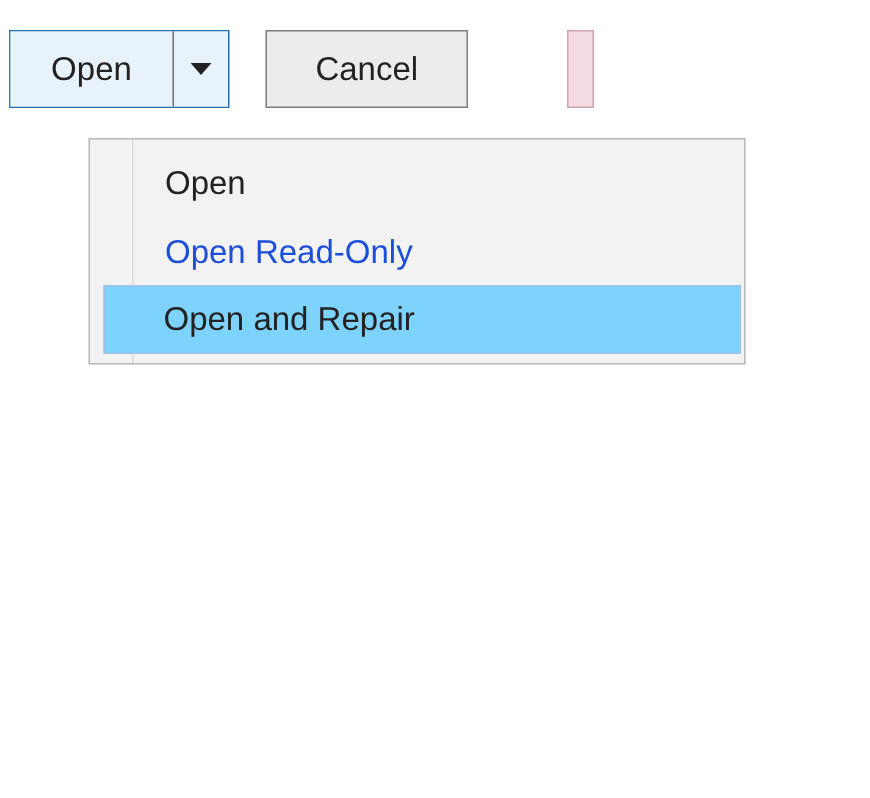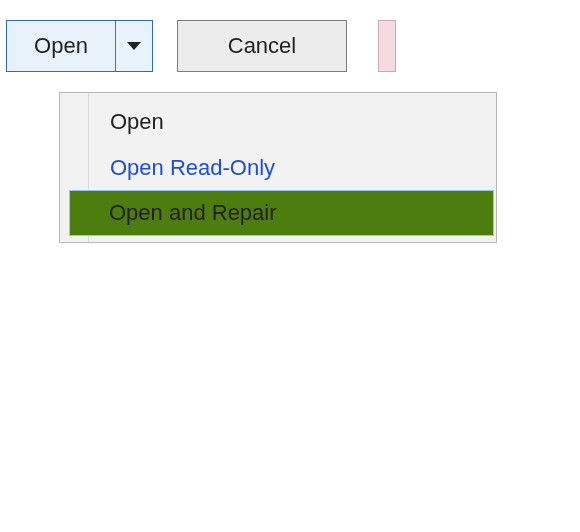--- a/index.html
+++ b/index.html
@@ -49,21 +49,21 @@
       background: #e8f2fb;
       cursor: default;
     }
     .split-arrow svg {
       display: block;
     }
     .gap {
       width: 24px;
     }
     .cancel-button {
-      width: 170px;
+      width: 135px;
       height: 52px;
       border: 1px solid #7d7d7d;
       background: #ececec;
       display: flex;
       align-items: center;
       justify-content: center;
       font-size: 22px;
       color: #222;
       cursor: default;
     }
@@ -96,21 +96,21 @@
       color: #222;
       cursor: default;
       margin-left: -28px;
       padding-left: 40px;
       border: 1px solid transparent;
     }
     .menu-item.disabled {
       color: #1d4ed8;
     }
     .menu-item.selected {
-      background: #4d7c0f;
+      background: #7dd3fc;
       border: 1px solid #9fc3e7;
       padding-left: 39px;
     }
   </style>
 </head>
 <body>
 
 <div class="container">
   <div class="button-row">
     <div class="split-button">

